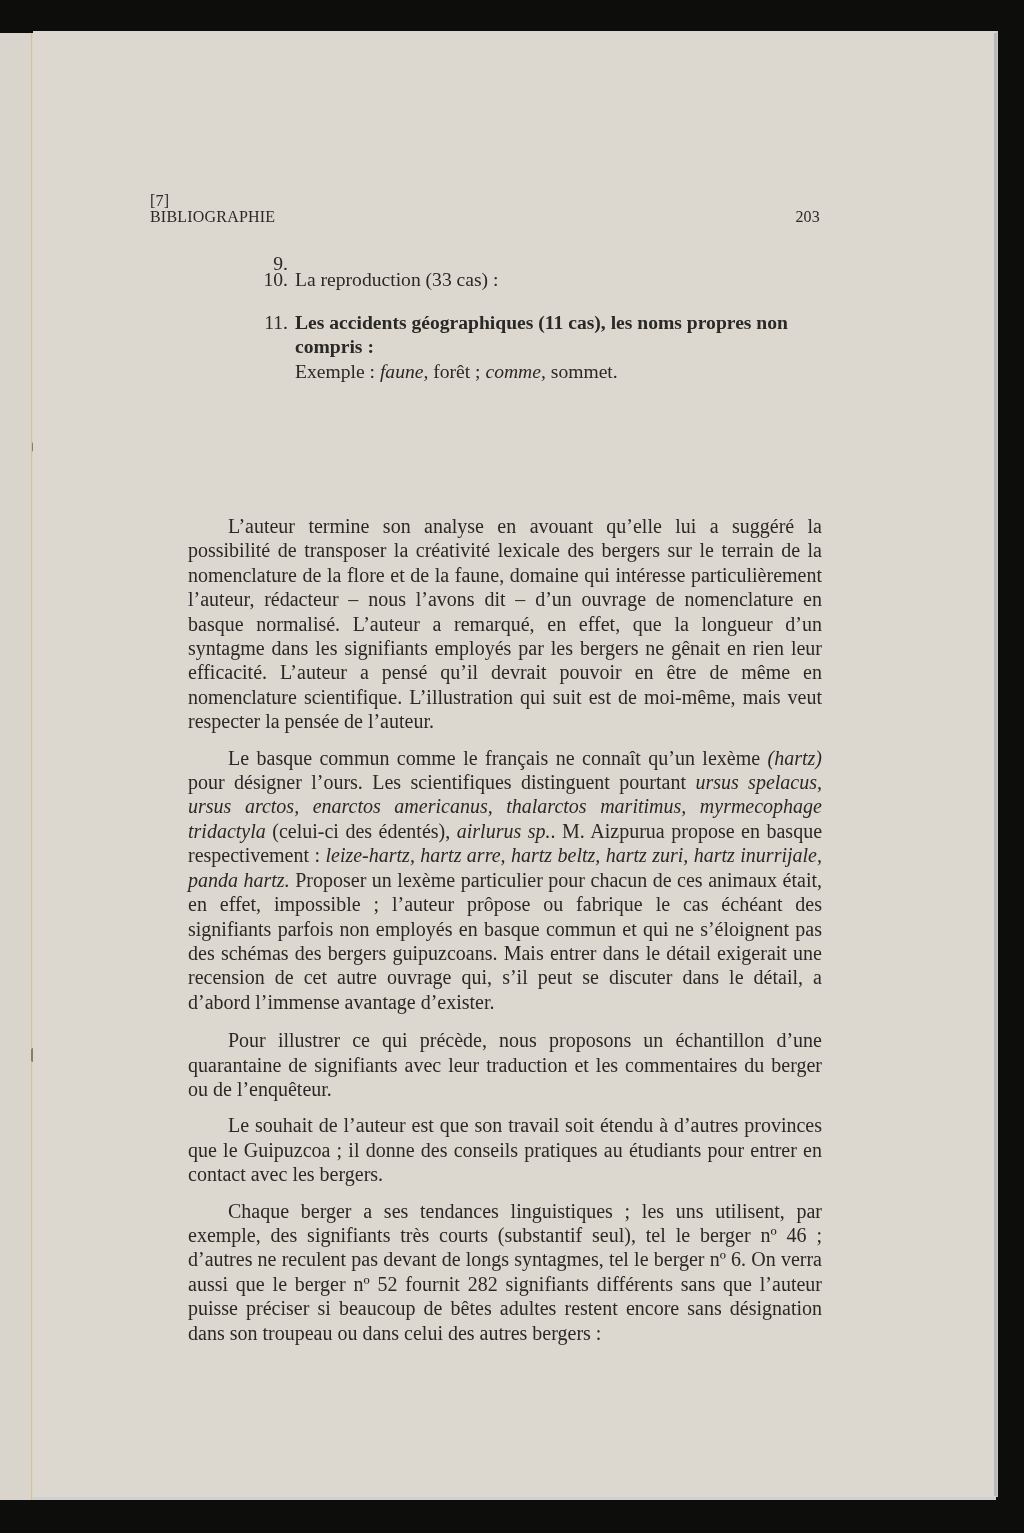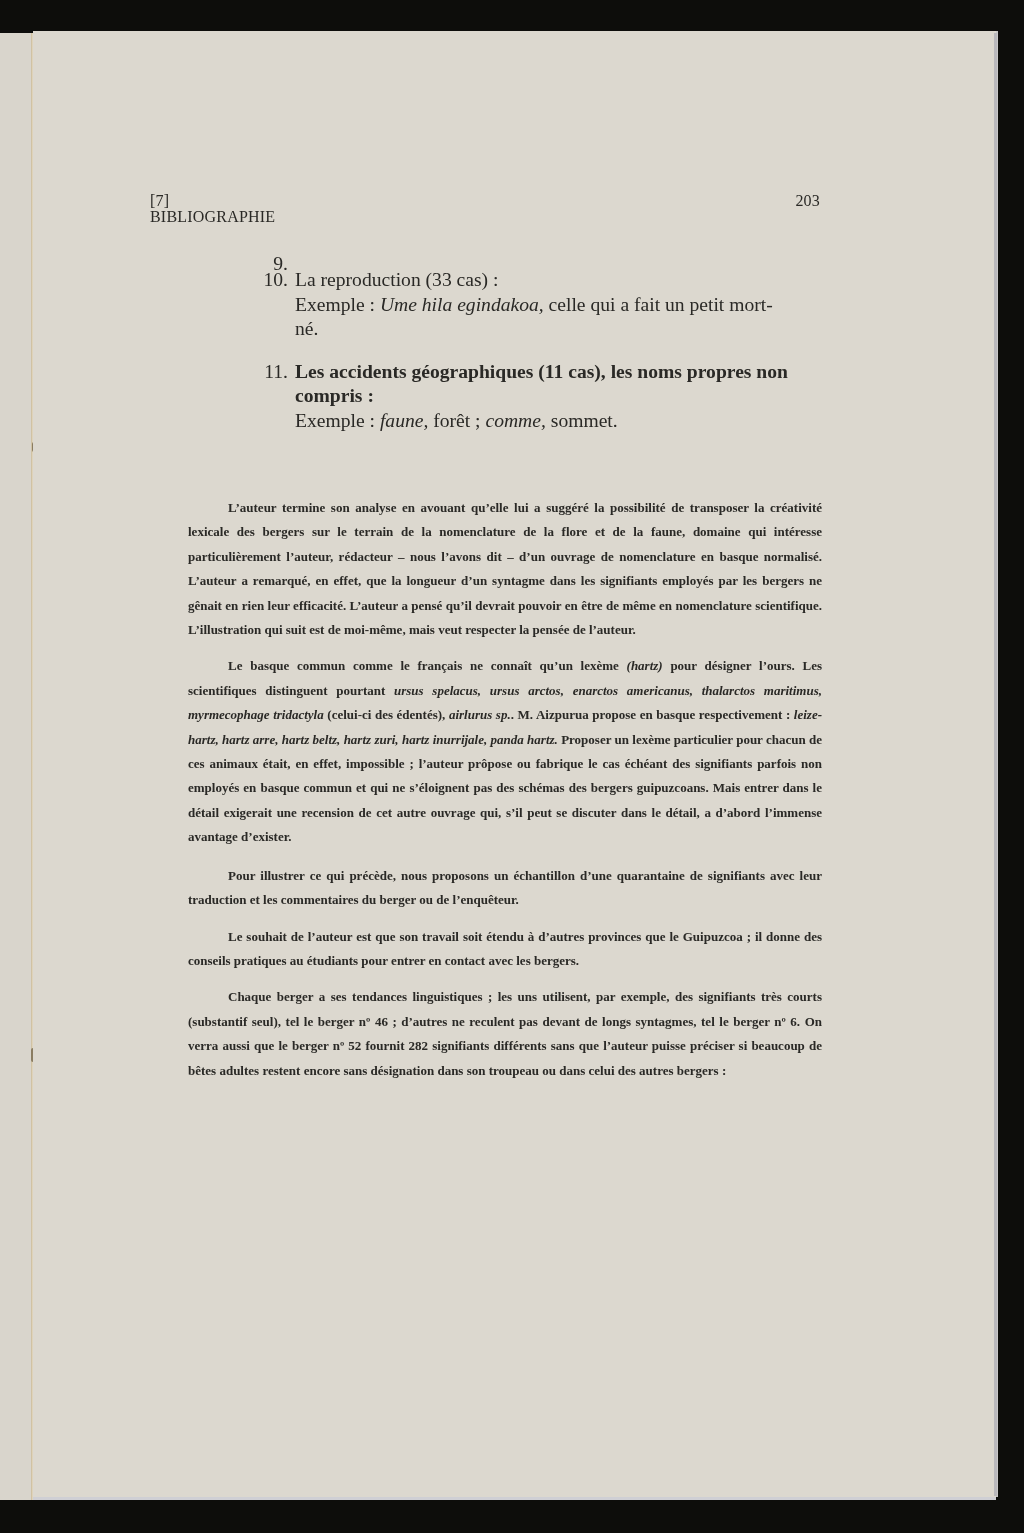--- a/index.html
+++ b/index.html
@@ -53,21 +53,21 @@
       position: absolute;
       top: 192px;
       left: 150px;
       width: 670px;
       height: 22px;
       font-size: 16px;
       letter-spacing: 0.2px;
     }
     .rh-left { position: absolute; left: 0; top: 0; }
     .rh-center { position: absolute; left: 0; right: 0; top: 16px; text-align: left; }
-    .rh-right { position: absolute; right: 0; top: 0; }
+    .rh-right { position: absolute; right: 0; top: 16px; }
 
     .list {
       position: absolute;
       left: 258px;
       top: 252px;
       width: 565px;
       font-size: 19.6px;
       line-height: 24.5px;
     }
     .list-item {
@@ -80,26 +80,25 @@
       top: 0;
       width: 30px;
       text-align: right;
     }
     .list-item .line { display: block; }
     .it { font-style: italic; }
 
     .body {
       position: absolute;
       left: 188px;
-      top: 496px;
+      top: 514px;
       width: 634px;
-      font-size: 13px;
+      font-size: 20px;
       line-height: 24.4px;
       text-align: justify;
-      font-weight: bold;
     }
     .para {
       margin: 0;
       text-indent: 40px;
     }
     .para + .para { margin-top: 12px; }
     .para.gap-lg { margin-top: 14px; }
 
     .gutter-mark {
       position: absolute;
@@ -126,21 +125,20 @@
   <span class="rh-right">203</span>
 </div>
 
 <div class="list">
   <div class="list-item">
     <span class="list-num">9.</span>
   </div>
   <div class="list-item" style="margin-top:16px;">
     <span class="list-num">10.</span>
     <span class="line">La reproduction (33 cas) :</span>
-    <span class="line" style="width:500px;"><span>Exemple : </span><span class="it">Ume hila egindakoa,</span><span> celle qui a fait un petit mort-né.</span></span>
   </div>
   <div class="list-item" style="margin-top:18px;">
     <span class="list-num">11.</span>
     <span class="line" style="width:528px;font-weight:bold;">Les accidents géographiques (11 cas), les noms propres non compris :</span>
     <span class="line"><span>Exemple : </span><span class="it">faune,</span><span> forêt ; </span><span class="it">comme,</span><span> sommet.</span></span>
   </div>
 </div>
 
 <div class="body">
   <p class="para">L’auteur termine son analyse en avouant qu’elle lui a suggéré la possibilité de transposer la créativité lexicale des bergers sur le terrain de la nomenclature de la flore et de la faune, domaine qui intéresse particulièrement l’auteur, rédacteur – nous l’avons dit – d’un ouvrage de nomenclature en basque normalisé. L’auteur a remarqué, en effet, que la longueur d’un syntagme dans les signifiants employés par les bergers ne gênait en rien leur efficacité. L’auteur a pensé qu’il devrait pouvoir en être de même en nomenclature scientifique. L’illustration qui suit est de moi-même, mais veut respecter la pensée de l’auteur.</p>

